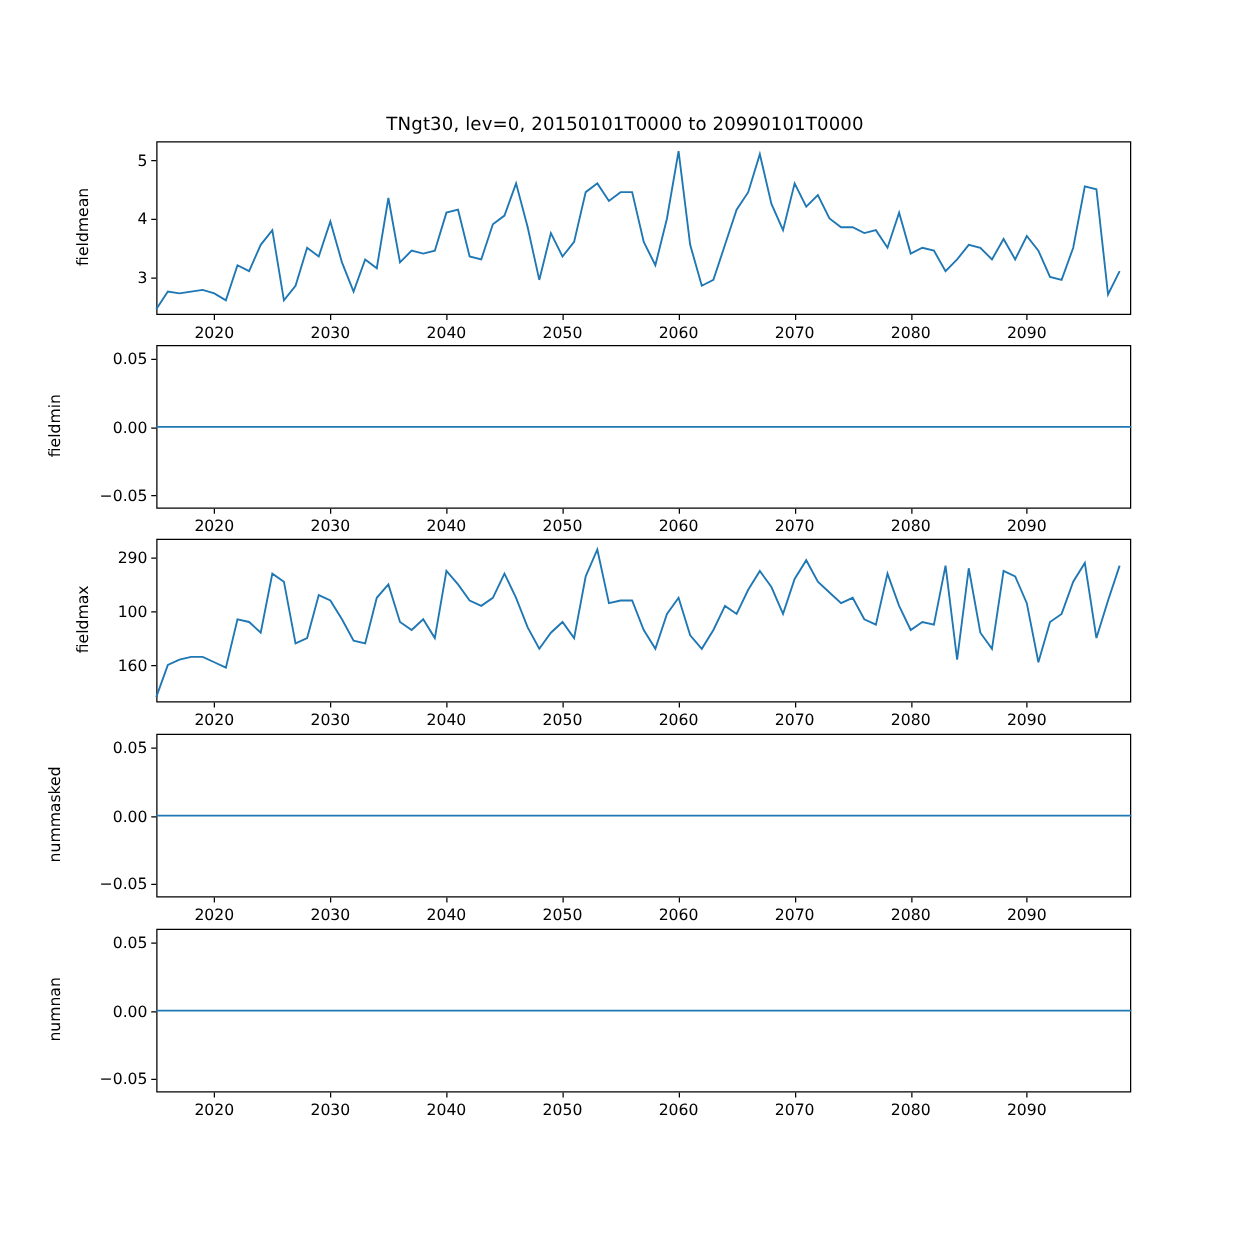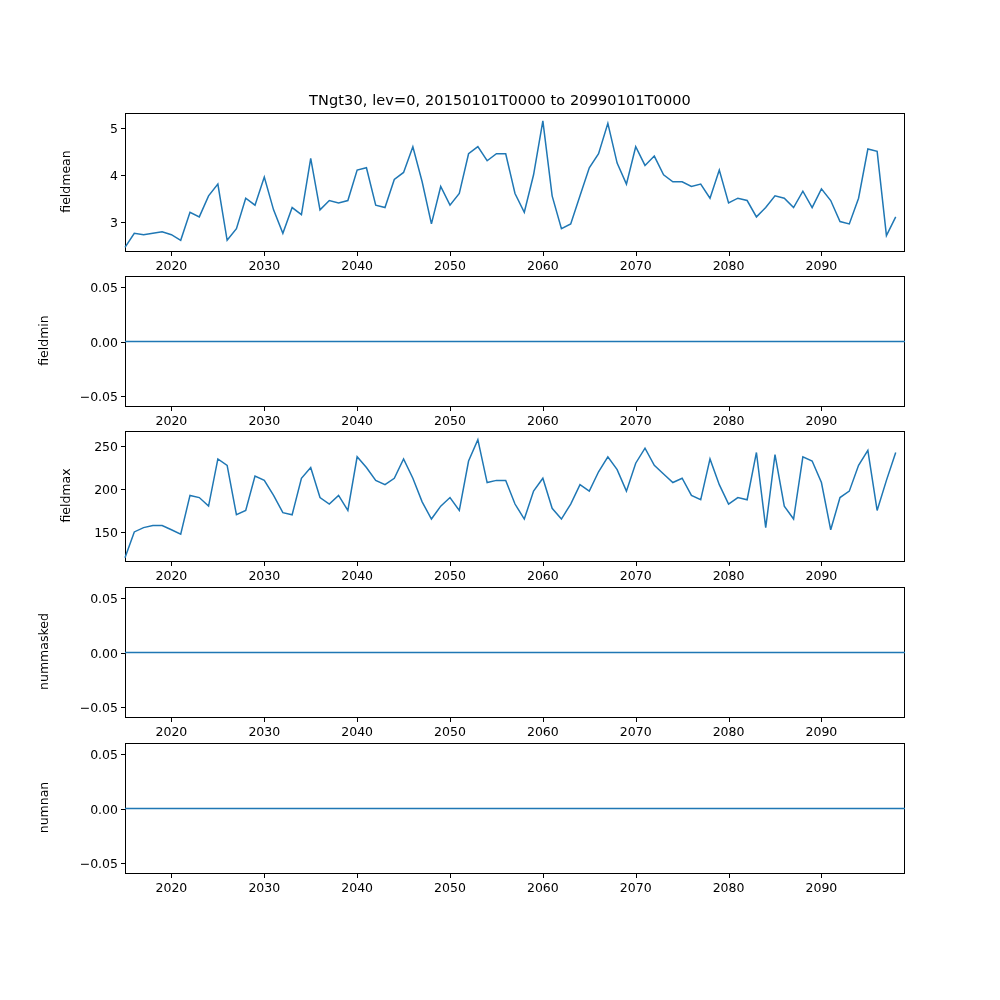--- a/index.html
+++ b/index.html
@@ -173,25 +173,25 @@
         <div class="tick-label-x" style="left: 325px; top: 137px;">2050</div>
         <div class="tick-mark tick-x" style="left: 417.857px; top: 131px;"></div>
         <div class="tick-label-x" style="left: 417.857px; top: 137px;">2060</div>
         <div class="tick-mark tick-x" style="left: 510.714px; top: 131px;"></div>
         <div class="tick-label-x" style="left: 510.714px; top: 137px;">2070</div>
         <div class="tick-mark tick-x" style="left: 603.571px; top: 131px;"></div>
         <div class="tick-label-x" style="left: 603.571px; top: 137px;">2080</div>
         <div class="tick-mark tick-x" style="left: 696.429px; top: 131px;"></div>
         <div class="tick-label-x" style="left: 696.429px; top: 137px;">2090</div>
         <div class="tick-mark tick-y" style="left: -3.6px; top: 100.934px;"></div>
-        <div class="tick-label-y" style="left: -62px; width: 55px; top: 100.934px;">150</div>
+        <div class="tick-label-y" style="left: -62px; width: 55px; top: 100.934px;">160</div>
         <div class="tick-mark tick-y" style="left: -3.6px; top: 57.9836px;"></div>
-        <div class="tick-label-y" style="left: -62px; width: 55px; top: 57.9836px;">200</div>
+        <div class="tick-label-y" style="left: -62px; width: 55px; top: 57.9836px;">100</div>
         <div class="tick-mark tick-y" style="left: -3.6px; top: 15.0328px;"></div>
-        <div class="tick-label-y" style="left: -62px; width: 55px; top: 15.0328px;">250</div>
+        <div class="tick-label-y" style="left: -62px; width: 55px; top: 15.0328px;">290</div>
         <div class="ylabel" style="width: 131px; left: -125.5px; top: 56.5px; text-align: center; transform: rotate(-90deg);">fieldmax</div>
       </div>
       <div class="panel" style="left: 125px; top: 587px; width: 780px; height: 131px;">
         <div class="axes-frame"></div>
         <svg class="plot-svg" viewBox="0 0 780 131" preserveAspectRatio="none">
           <polyline points="0.00,65.50 780.00,65.50" fill="none" stroke="#1f77b4" stroke-width="1.5" vector-effect="non-scaling-stroke"></polyline>
         </svg>
         <div class="tick-mark tick-x" style="left: 46.4286px; top: 131px;"></div>
         <div class="tick-label-x" style="left: 46.4286px; top: 137px;">2020</div>
         <div class="tick-mark tick-x" style="left: 139.286px; top: 131px;"></div>

